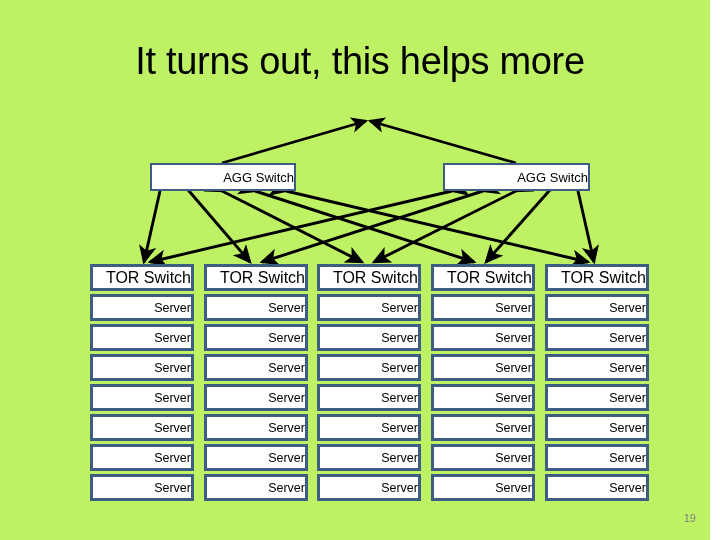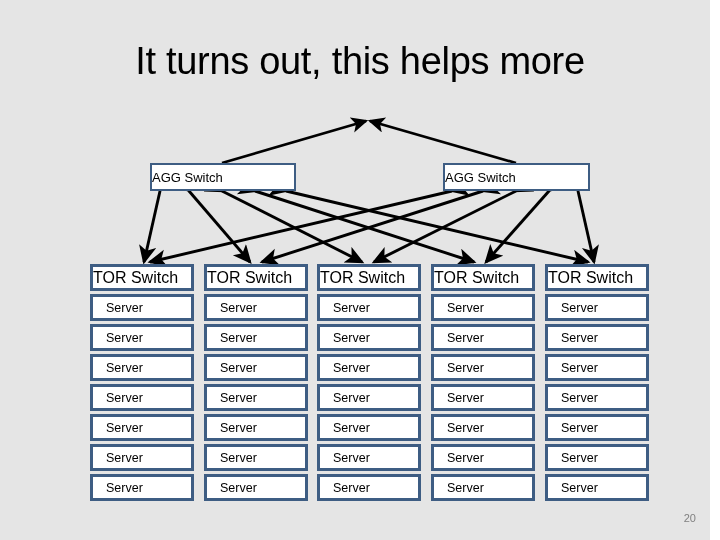--- a/index.html
+++ b/index.html
@@ -14,21 +14,21 @@
     overflow: hidden;
     font-family: "Liberation Sans", sans-serif;
     color: #000000;
   }
 
   #slide {
     position: absolute;
     left: 0; top: 0;
     width: 710px;
     height: 540px;
-    background: #e5e5e5;
+    background: #bef264;
   }
 
   
   #slide-title {
     position: absolute;
     left: 0;
     top: 38px;
     width: 720px;
     text-align: center;
     font-size: 38px;
@@ -61,21 +61,21 @@
   }
 
   
   .node-box {
     position: absolute;
     background: #ffffff;
     border: 2px solid #3e5d83;
     box-sizing: border-box;
     display: flex;
     align-items: center;
-    justify-content: flex-start;
+    justify-content: flex-end;
     font-size: 13px;
     color: #000000;
     white-space: nowrap;
   }
 
   .agg-box {
     height: 28px;
     font-size: 13px;
     border-width: 2px;
   }
@@ -265,15 +265,15 @@
   <div class="node-box server-box" style="left:545px; top:414px; width:104px;">
       <span>Server</span>
     </div>
   <div class="node-box server-box" style="left:545px; top:444px; width:104px;">
       <span>Server</span>
     </div>
   <div class="node-box server-box" style="left:545px; top:474px; width:104px;">
       <span>Server</span>
     </div>
 
-  <div id="page-number">20</div>
+  <div id="page-number">19</div>
 
 </div>
 
 </body></html>

